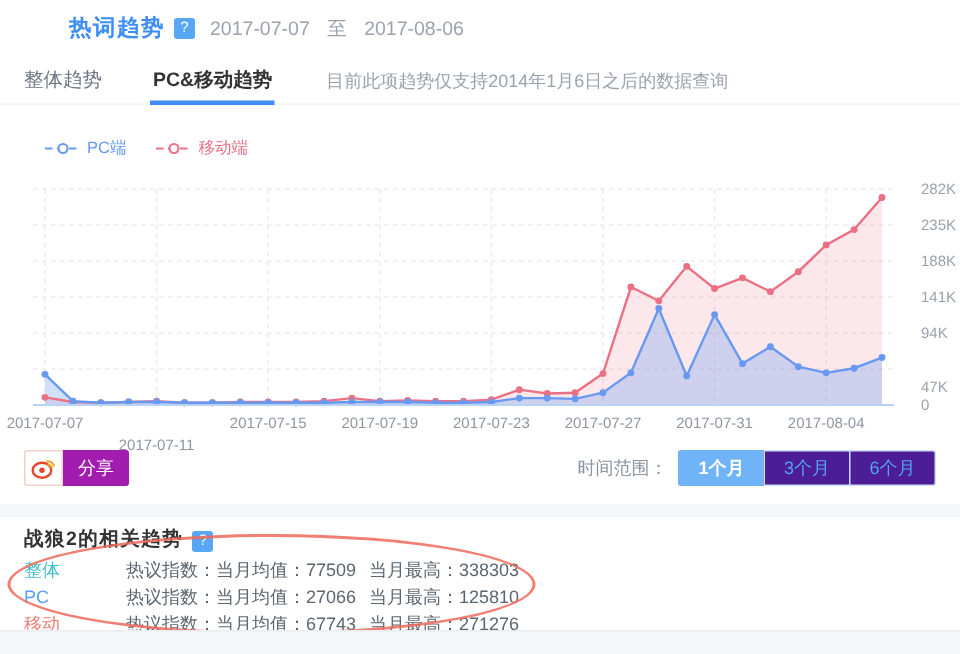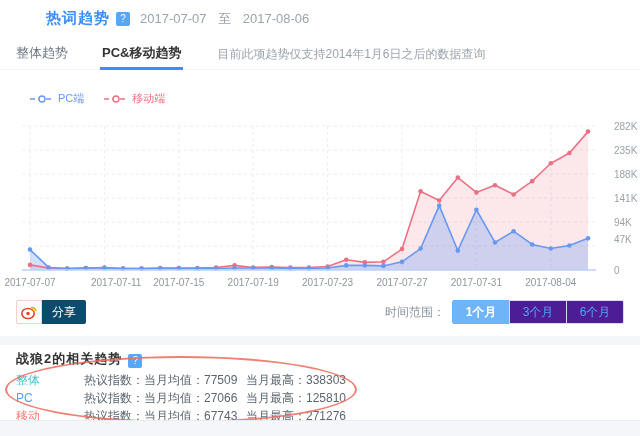--- a/index.html
+++ b/index.html
@@ -32,21 +32,21 @@
   .chart { position:absolute; top:108px; left:0; width:640px; height:190px; }
   .ylab { position:absolute; font-size:10px; color:#9aa3ab; }
   .xlab { position:absolute; width:74px; text-align:center; font-size:10px; color:#8d96a0; }
 
   
   .controls { position:absolute; top:299px; left:16px; right:16px; height:26px;
               display:flex; justify-content:space-between; align-items:center; }
   .share { display:flex; align-items:stretch; height:24px; cursor:pointer; }
   .share-icon { width:26px; background:#fff; border:1px solid #f3cfc9; border-radius:2px 0 0 2px;
                 display:flex; align-items:center; justify-content:center; }
-  .share-label { background:#0c4a6e; color:#fff; font-size:12px; line-height:24px; padding:0 10px;
+  .share-label { background:#a21caf; color:#fff; font-size:12px; line-height:24px; padding:0 10px;
                  border-radius:0 2px 2px 0; }
   .timerange { display:flex; align-items:center; }
   .tr-label { font-size:12px; color:#8a93a0; margin-right:8px; }
   .trbtns { display:flex; }
   .trbtn { min-width:58px; height:24px; line-height:22px; text-align:center; font-size:12px;
            border:1px solid #cfe0f2; background:#4c1d95; color:#53a4f5; margin-left:-1px; cursor:pointer; }
   .trbtn:first-child { border-radius:2px 0 0 2px; }
   .trbtn:last-child { border-radius:0 2px 2px 0; }
   .trbtn.active { background:#70b4f8; border-color:#70b4f8; color:#fff; font-weight:bold; }
 
@@ -183,30 +183,30 @@
         <circle cx="487.00000000000006" cy="130.4255319148936" r="2.3" fill="#6899f2"></circle>
         <circle cx="505.6" cy="119.19148936170212" r="2.3" fill="#6899f2"></circle>
         <circle cx="524.2" cy="132.46808510638297" r="2.3" fill="#6899f2"></circle>
         <circle cx="542.8000000000001" cy="136.5531914893617" r="2.3" fill="#6899f2"></circle>
         <circle cx="561.4000000000001" cy="133.48936170212767" r="2.3" fill="#6899f2"></circle>
         <circle cx="580" cy="126.34042553191489" r="2.3" fill="#6899f2"></circle>
         <line x1="14" y1="158" x2="588" y2="158" stroke="#b9d3f7" stroke-width="1.4"></line>
       </svg>
     <div id="y-labels">
         <span class="ylab" style="left: 614px; top: 157px;">0</span>
-        <span class="ylab" style="left: 614px; top: 126px;">47K</span>
+        <span class="ylab" style="left: 614px; top: 145px;">47K</span>
         <span class="ylab" style="left: 614px; top: 109px;">94K</span>
         <span class="ylab" style="left: 614px; top: 85px;">141K</span>
         <span class="ylab" style="left: 614px; top: 61px;">188K</span>
         <span class="ylab" style="left: 614px; top: 37px;">235K</span>
         <span class="ylab" style="left: 614px; top: 13px;">282K</span>
       </div>
     <div id="x-labels">
         <span class="xlab" style="left: -7px; top: 169px;">2017-07-07</span>
-        <span class="xlab" style="left: 67.4px; top: 169px; text-align: right;">2017-07-11</span>
+        <span class="xlab" style="left: 67.4px; top: 184px;">2017-07-11</span>
         <span class="xlab" style="left: 141.8px; top: 169px;">2017-07-15</span>
         <span class="xlab" style="left: 216.2px; top: 169px;">2017-07-19</span>
         <span class="xlab" style="left: 290.6px; top: 169px;">2017-07-23</span>
         <span class="xlab" style="left: 365px; top: 169px;">2017-07-27</span>
         <span class="xlab" style="left: 439.4px; top: 169px;">2017-07-31</span>
         <span class="xlab" style="left: 513.8px; top: 169px;">2017-08-04</span>
       </div>
   </div>
 
   <div class="controls">

